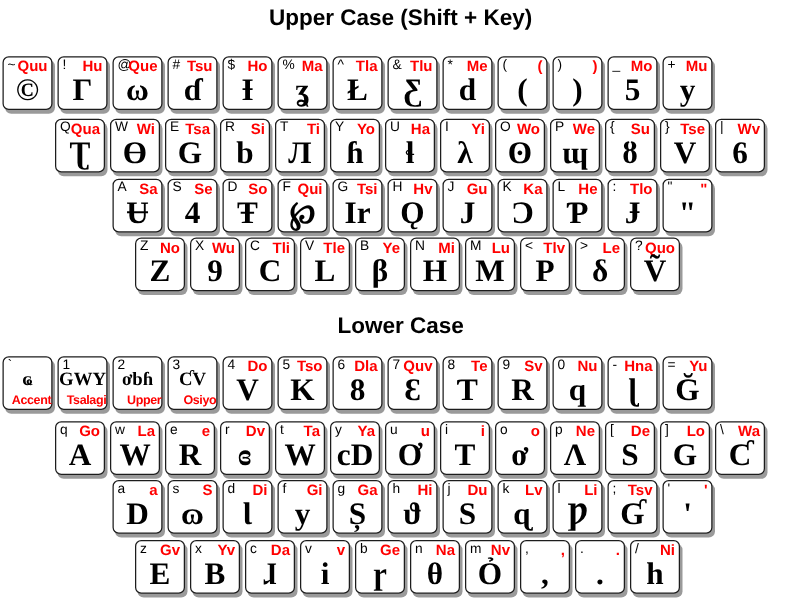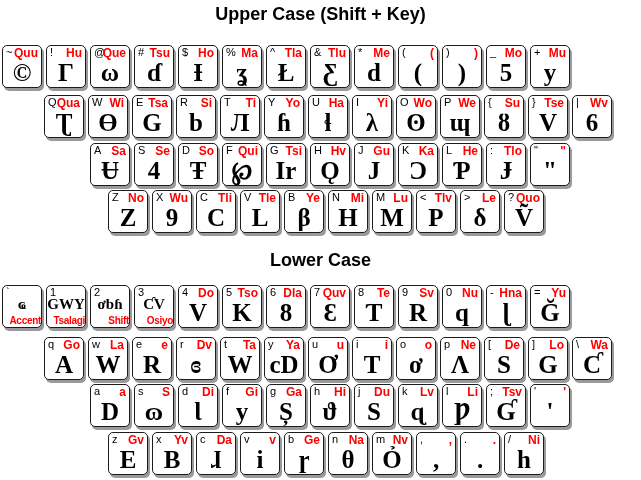--- a/index.html
+++ b/index.html
@@ -280,21 +280,21 @@
           <span class="rlb">Accent</span>
           <span class="gl">ҩ</span>
         </div>
         <div class="key special">
           <span class="kc">1</span>
           <span class="rlb">Tsalagi</span>
           <span class="gl">GWY</span>
         </div>
         <div class="key special">
           <span class="kc">2</span>
-          <span class="rlb">Shift</span>
+          <span class="rlb">Upper</span>
           <span class="gl">ơbɦ</span>
         </div>
         <div class="key special">
           <span class="kc">3</span>
           <span class="rlb">Osiyo</span>
           <span class="gl">ƇV</span>
         </div>
         <div class="key">
           <span class="kc">4</span>
           <span class="rl">Do</span>

